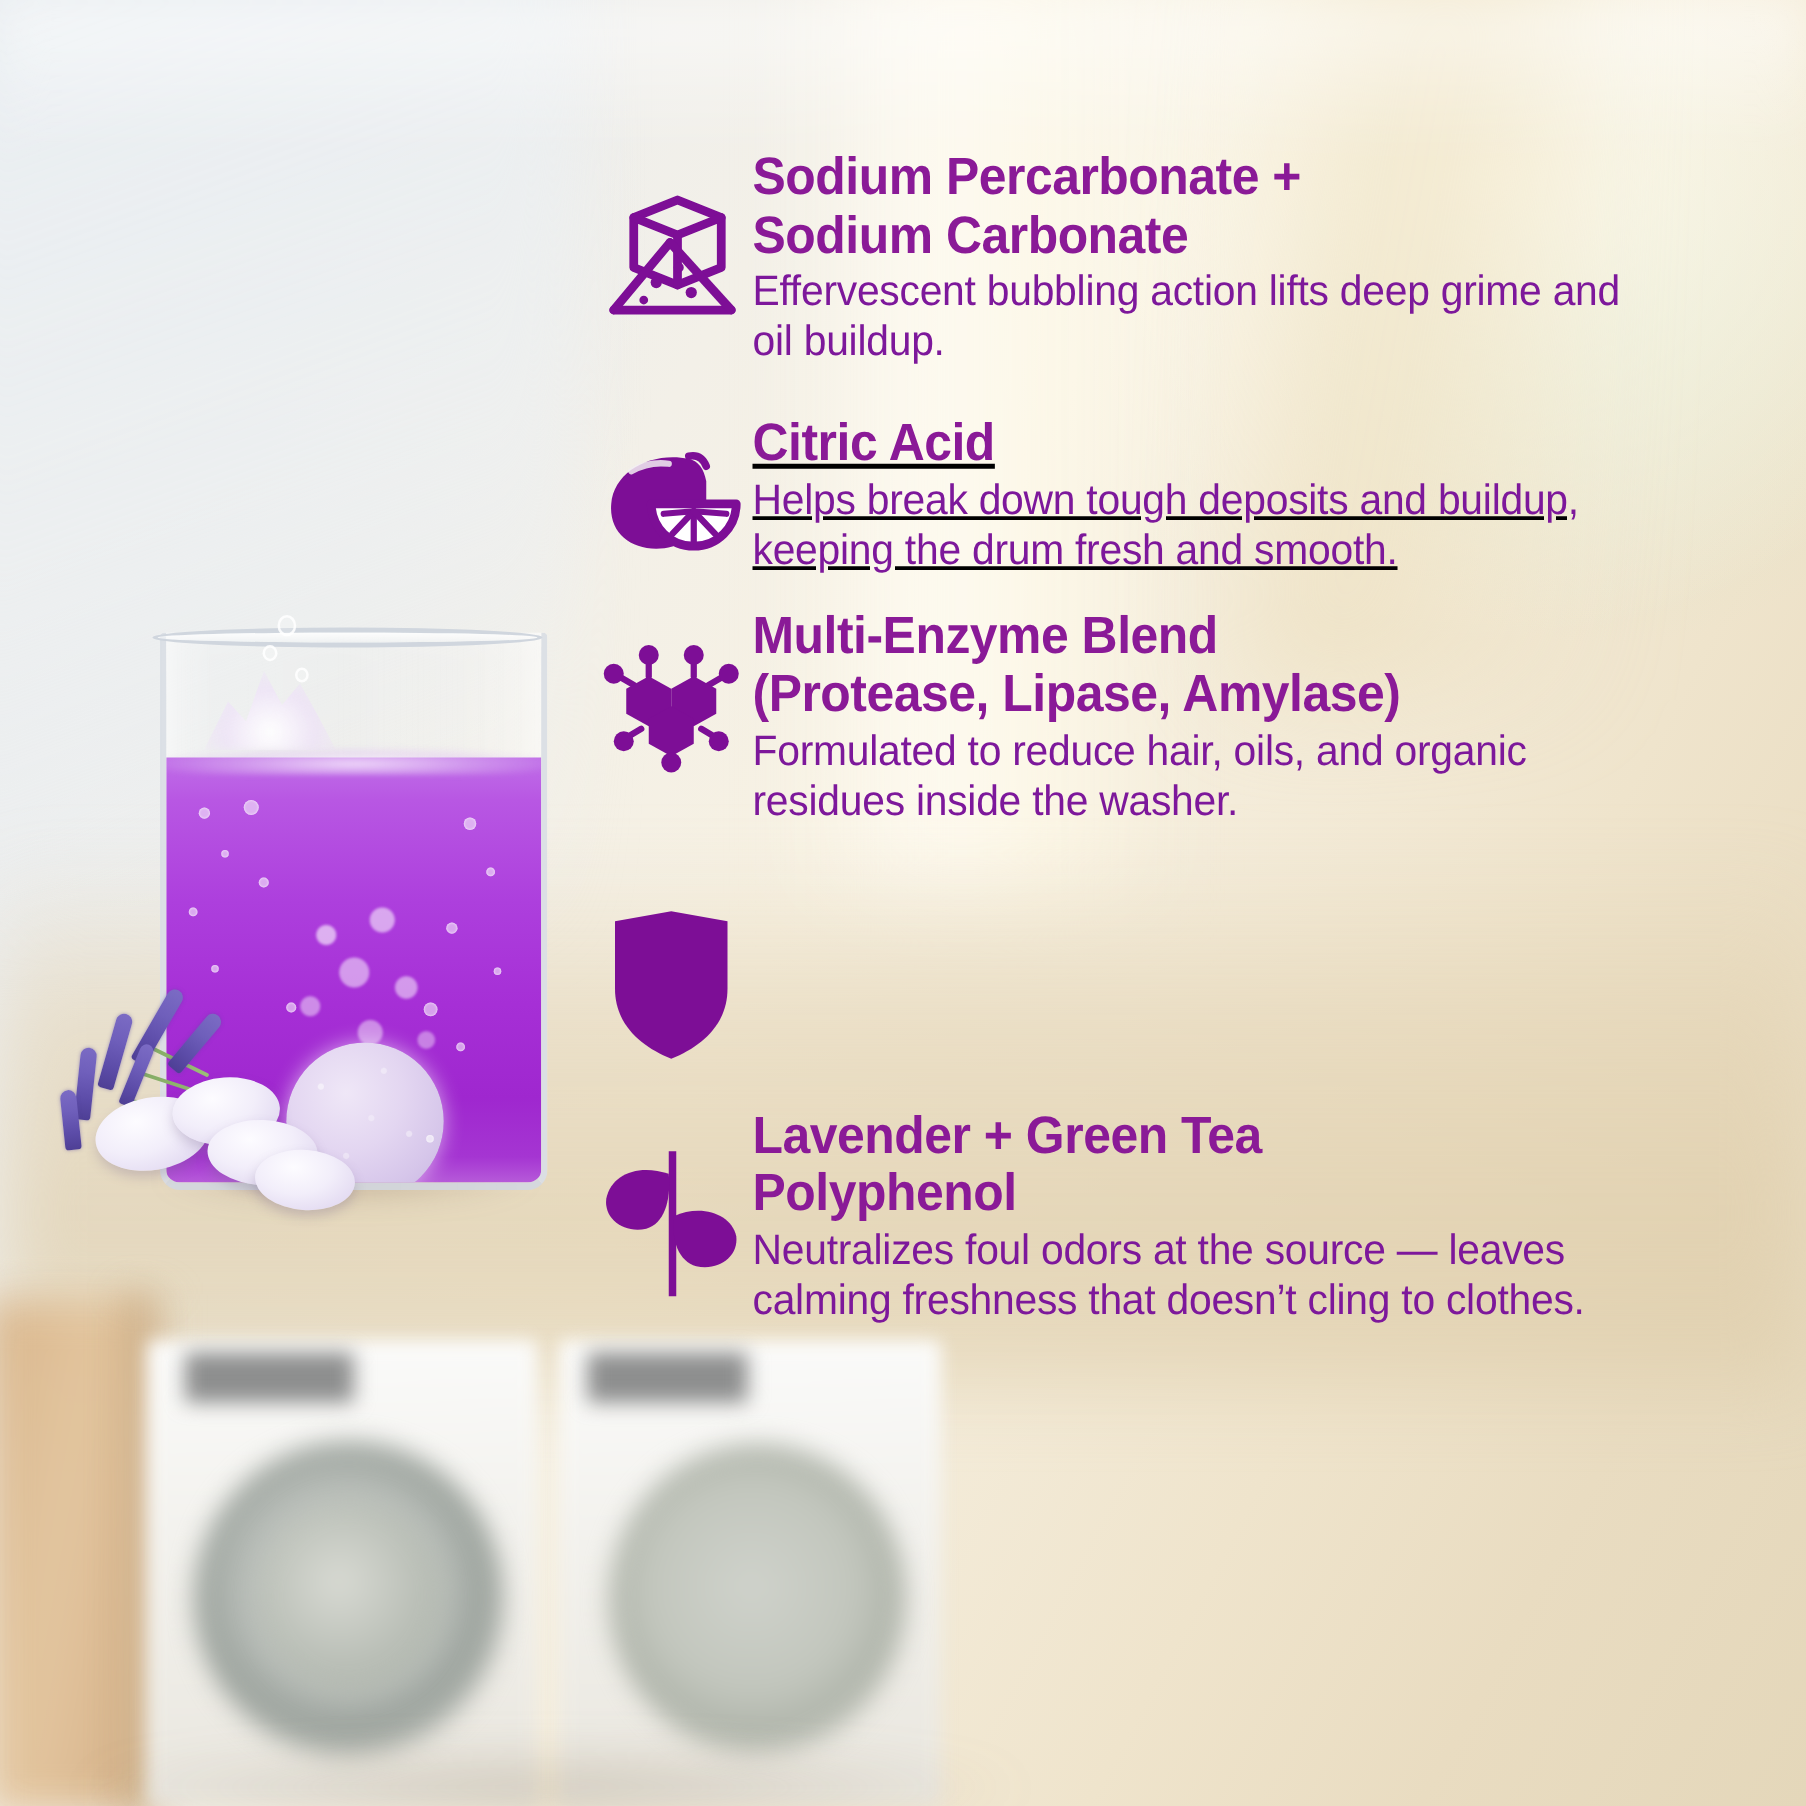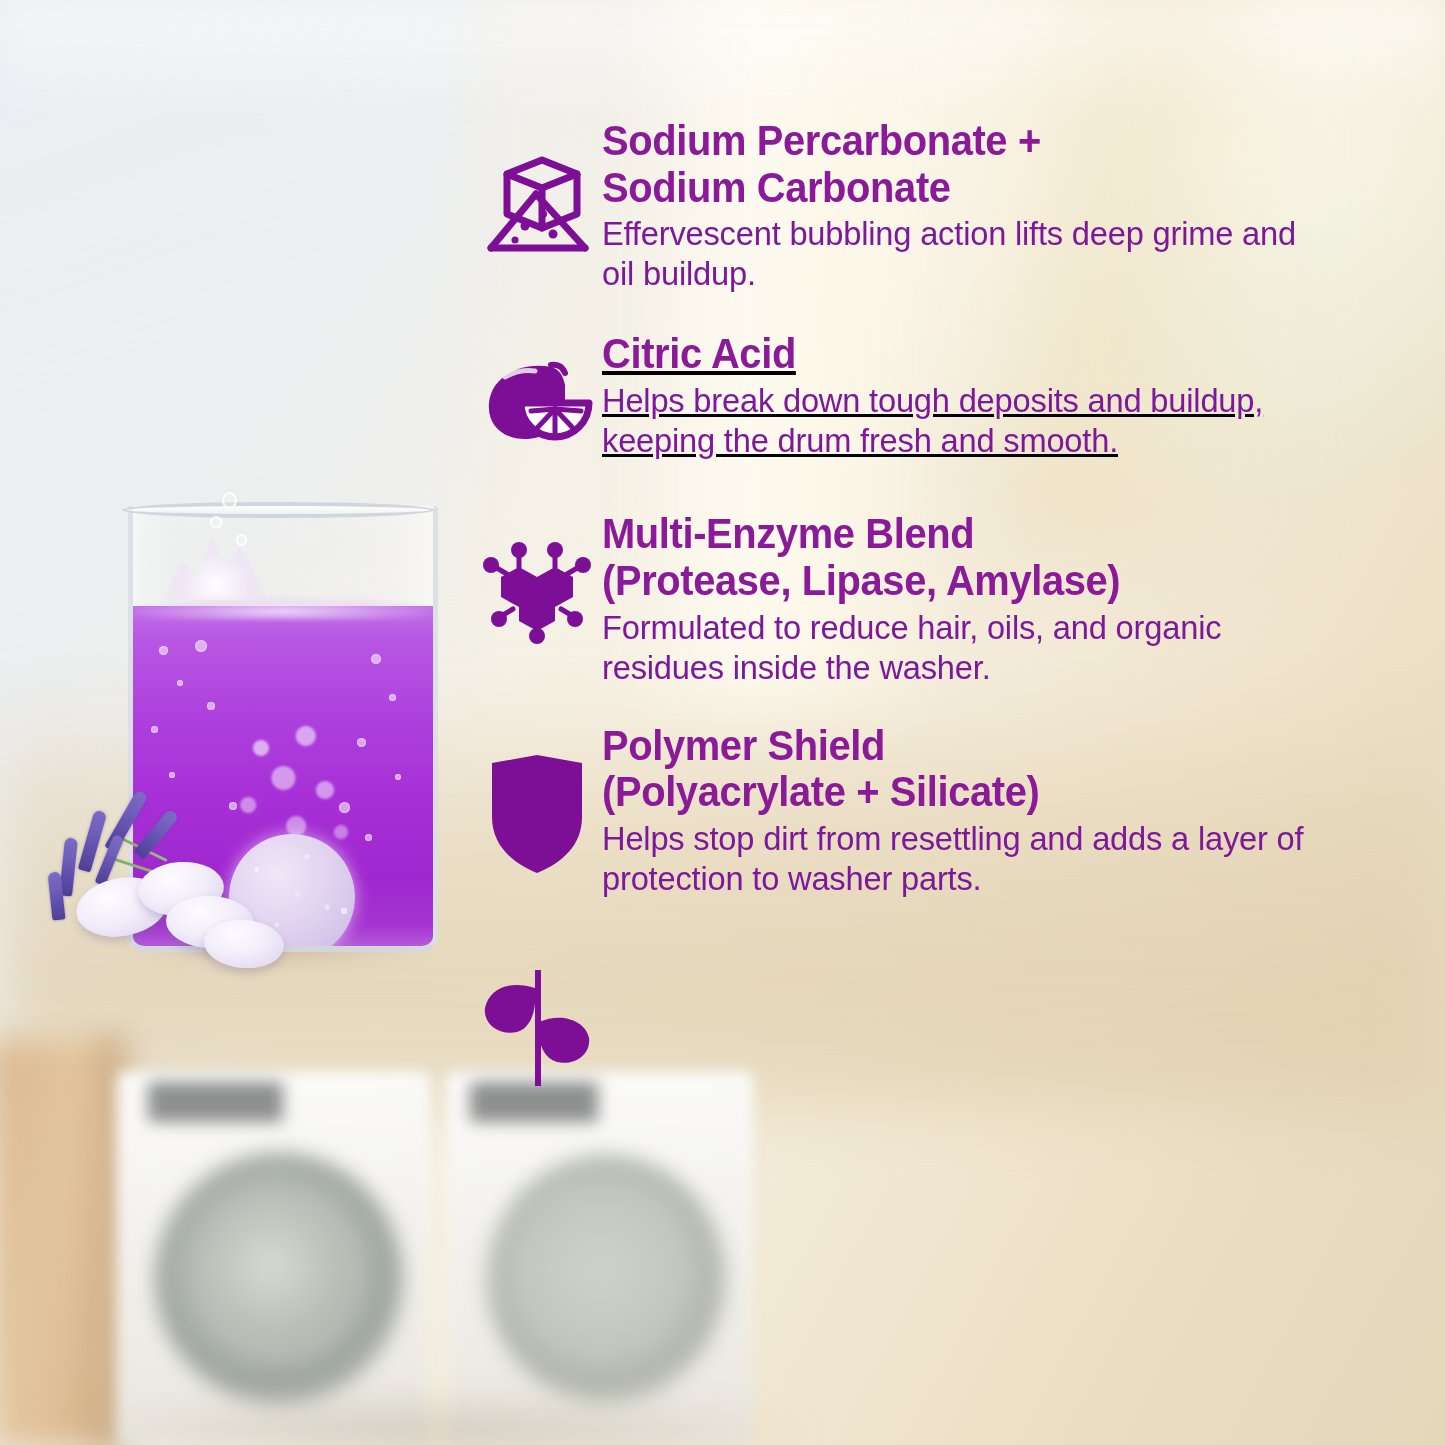--- a/index.html
+++ b/index.html
@@ -330,21 +330,21 @@
     font-family: "Liberation Sans", sans-serif;
     transform: scaleX(0.96);
     transform-origin: left center;
   }
 
   
   .feature-0 { margin-top: 0px; }
   .feature-0 .icon-wrap { align-self: flex-start; padding-top: 30px; }
   .feature-1 { margin-top: 38px; text-decoration: underline; }
   .feature-1 .icon-wrap { padding-top: 28px; }
-  .feature-2 { margin-top: 48px; }
+  .feature-2 { margin-top: 22px; }
   .feature-2 .icon-wrap { padding-top: 22px; }
   .feature-3 { margin-top: 36px; }
   .feature-3 .icon-wrap { padding-top: 30px; }
   .feature-4 { margin-top: 36px; }
   .feature-4 .icon-wrap { padding-top: 32px; }
 </style>
 </head>
 <body>
 
 <div id="page">
@@ -500,31 +500,31 @@
         <p class="f-desc">Formulated to reduce hair, oils, and organic residues inside the washer.</p>
       </div>
     </div>
 
     <div class="feature feature-3">
       <div class="icon-wrap">
         <svg width="106" height="122" viewBox="0 0 106 122" aria-hidden="true">
           <path d="M8 10 L53 2 L98 10 L98 64 C98 92 78 110 53 120 C28 110 8 92 8 64 Z" fill="#7d0e96"></path>
         </svg>
       </div>
-      <div class="text-wrap">
-        <p class="f-title">Polymer Shield
-(Polyacrylate + Silicate)</p>
-        <p class="f-desc">Helps stop dirt from resettling and adds a layer of protection to washer parts.</p>
-      </div>
     </div>
 
     <div class="feature feature-4">
       <div class="icon-wrap">
         <svg width="112" height="124" viewBox="0 0 112 124" aria-hidden="true">
           <rect x="54" y="4" width="6" height="116" fill="#7d0e96"></rect>
           <path d="M54 22 C30 14 8 22 4 42 C2 58 18 70 36 66 C50 62 56 44 54 22 Z" fill="#7d0e96"></path>
           <path d="M58 56 C80 46 104 54 108 72 C110 88 94 100 76 96 C62 92 56 76 58 56 Z" fill="#7d0e96"></path>
         </svg>
       </div>
+      <div class="text-wrap">
+        <p class="f-title">Lavender + Green Tea
+Polyphenol</p>
+        <p class="f-desc">Neutralizes foul odors at the source — leaves calming freshness that doesn’t cling to clothes.</p>
+      </div>
     </div>
 
   </div>
 </div>
 
 </body></html>

